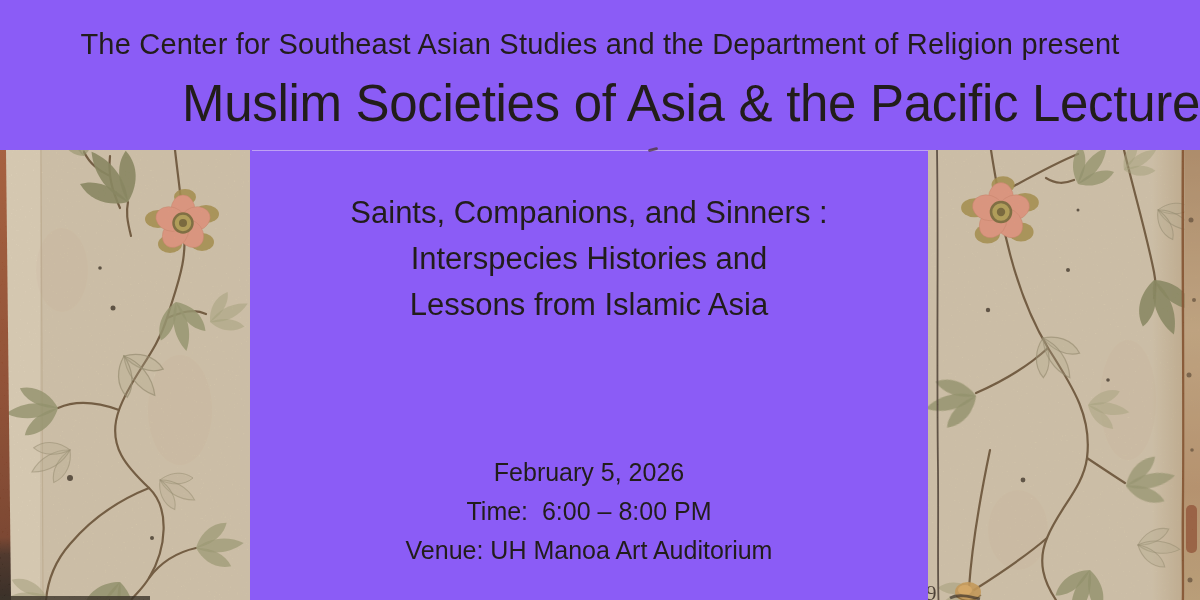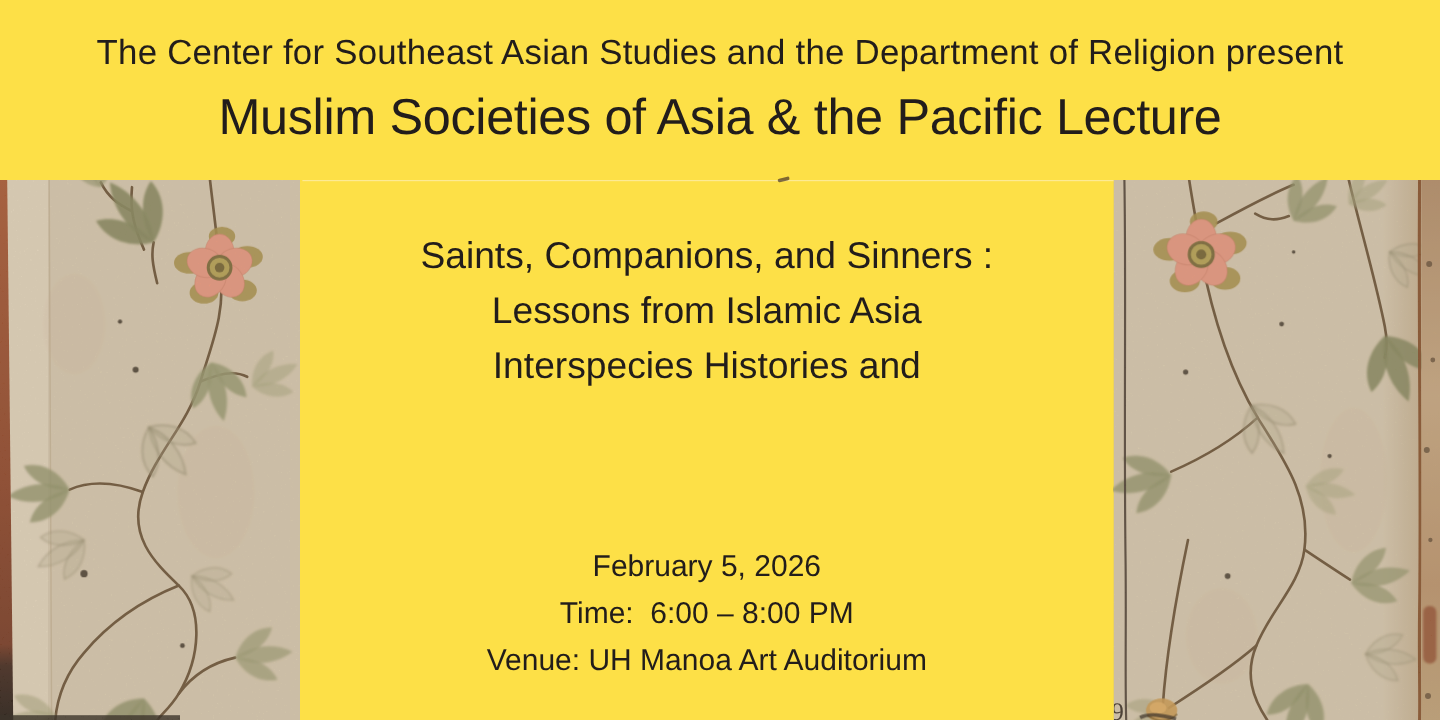--- a/index.html
+++ b/index.html
@@ -1,24 +1,24 @@
 <!DOCTYPE html>
 <html><head>
 <meta charset="utf-8">
 <style>
   html,body{margin:0;padding:0;background:#e8d3c7;}
   .poster{
     position:relative;width:1200px;height:600px;overflow:hidden;
-    background:#fde047;color:#221d1b;
+    background:#8b5cf6;color:#221d1b;
     font-family:"Liberation Sans",sans-serif;
   }
   
   .hdr{position:absolute;top:0;left:0;width:100%;height:150px;text-align:center;}
   .hdr .presenter{position:absolute;top:28px;left:0;width:100%;font-size:29px;letter-spacing:.2px;}
-  .hdr .series{position:absolute;top:74px;left:0;width:100%;font-size:42px;letter-spacing:-.3px;}
+  .hdr .series{position:absolute;top:74px;left:0;width:100%;font-size:51px;letter-spacing:-.3px;text-align:right;}
   
   .border{position:absolute;top:150px;height:450px;}
   .border.left{left:0;width:250px;}
   .border.right{left:928px;width:272px;}
   .border svg{display:block;}
   
   .center{position:absolute;left:250px;top:150px;width:678px;height:450px;text-align:center;}
   .talk-title{position:absolute;top:40px;left:0;width:100%;font-size:31px;line-height:46px;}
   .speaker{position:absolute;top:225px;left:0;width:100%;font-size:29px;line-height:36px;}
   .meta{position:absolute;top:303px;left:0;width:100%;font-size:25px;line-height:39px;}
@@ -231,22 +231,22 @@
 
       <text x="-2" y="450" font-size="21" fill="#2e241b" font-family="Liberation Serif, serif">9</text>
       <path d="M22 448 C30 444 40 446 52 449" stroke="#1d140d" stroke-width="3" fill="none" opacity="0.7"></path>
       <rect width="272" height="450" filter="url(#grainR)" opacity="0.27"></rect>
     </svg>
   </div>
 
   <div class="center">
     <div class="talk-title">
       <div>Saints, Companions, and Sinners :</div>
+      <div>Interspecies Histories and</div>
       <div>Lessons from Islamic Asia</div>
-      <div>Interspecies Histories and</div>
     </div>
     <div class="meta">
       <div>February 5, 2026</div>
       <div>Time:  6:00 – 8:00 PM</div>
       <div>Venue: UH Manoa Art Auditorium</div>
     </div>
   </div>
 
   <div class="seam"></div>
   <div class="speck"></div>

